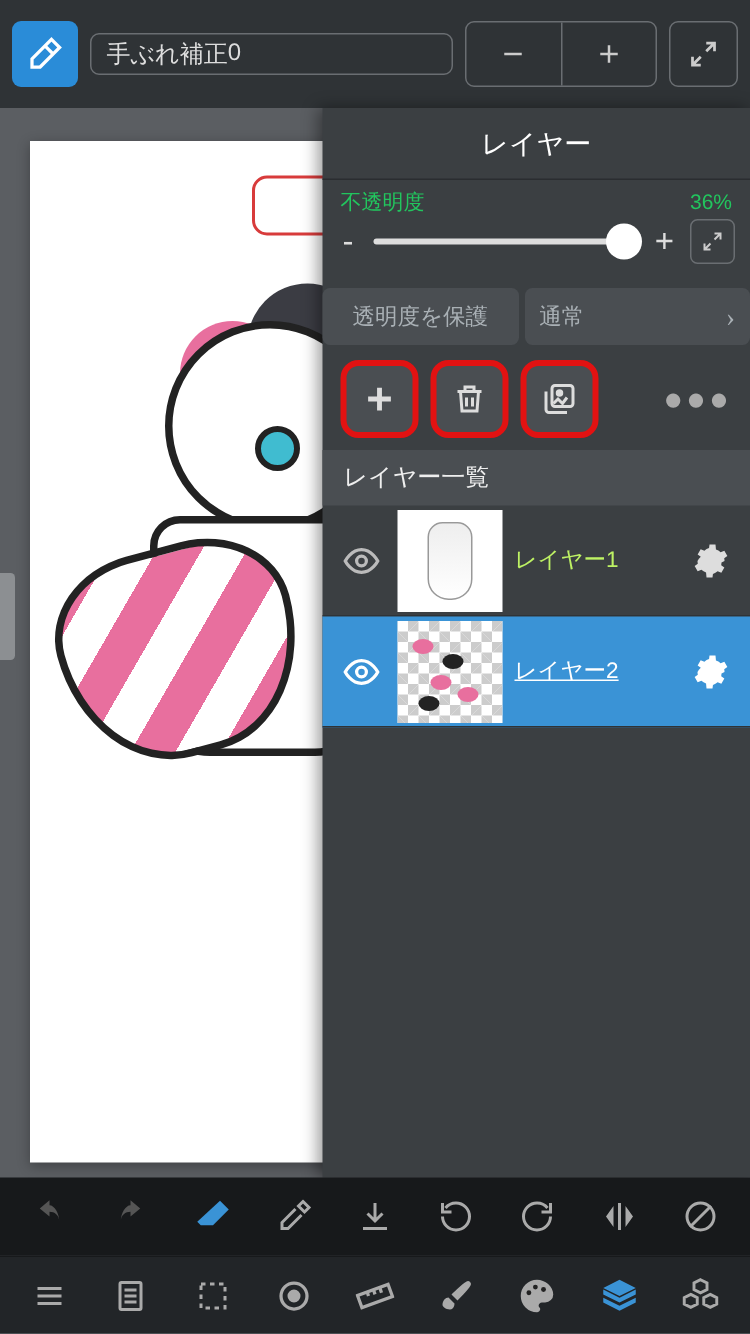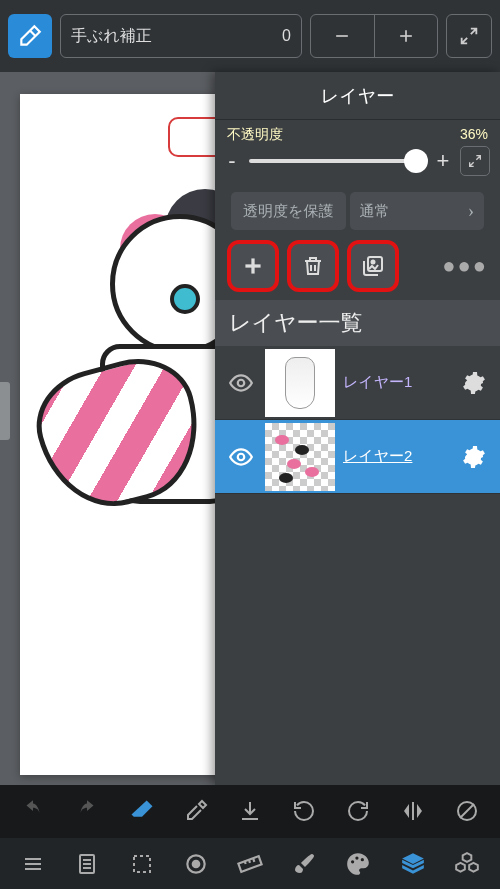--- a/index.html
+++ b/index.html
@@ -14,23 +14,23 @@
   .topbar {
     position: absolute; top: 0; left: 0; right: 0; height: 72px;
     background: #2f3336;
     display: flex; align-items: center; padding: 10px 8px; gap: 8px;
   }
   .eraser-tool {
     width: 44px; height: 44px; border-radius: 6px;
     background: #2a8cd8; display:flex;align-items:center;justify-content:center;
   }
   .stab-box {
-    height: 44px; flex: 1; border: 1px solid #6a6e72; border-radius: 6px;
+    height: 28px; flex: 1; border: 1px solid #6a6e72; border-radius: 6px;
     display: flex; align-items: center; padding: 0 10px; color: #ddd;
-    justify-content: space-between; font-size: 16px;
+    justify-content: flex-start; font-size: 16px;
   }
   .stepper {
     display: flex; border: 1px solid #6a6e72; border-radius: 6px; height: 44px;
     width: 128px;
   }
   .stepper div {
     flex: 1; display:flex;align-items:center;justify-content:center;
     color: #ccc; font-size: 24px;
   }
   .stepper div:first-child { border-right: 1px solid #6a6e72; }
@@ -76,38 +76,38 @@
     position: absolute; top: 72px; right: 0; width: 285px; bottom: 104px;
     background: #3b3f42; box-shadow: -3px 0 10px rgba(0,0,0,.4);
     display:flex; flex-direction:column;
   }
   .panel-title {
     height: 48px; display:flex;align-items:center;justify-content:center;
     font-size: 18px; border-bottom: 1px solid #2a2d30;
   }
   .opacity-row {
     padding: 6px 12px 2px; display:flex; justify-content:space-between;
-    color:#fef9c3; font-size: 14px;
+    color:#22c55e; font-size: 14px;
   }
   .slider-row {
     padding: 0 10px 10px; display:flex; align-items:center; gap:10px;
   }
   .slider-track {
     flex:1; height:4px; background:#ddd; position:relative; border-radius:2px;
   }
   .slider-thumb {
     position:absolute; right:-2px; top:-10px; width:24px;height:24px;
     background:#fff; border-radius:50%;
   }
   .pm { font-size:22px; color:#ddd; width:14px; text-align:center; }
   .fs-small {
     width:30px;height:30px;border:1px solid #6a6e72;border-radius:5px;
     display:flex;align-items:center;justify-content:center;
   }
-  .row-btns { display:flex; gap:4px; padding: 6px 16px; font-family: Liberation Serif, serif; }
+  .row-btns { display:flex; gap:4px; padding: 6px 0; font-family: Liberation Serif, serif; }
   .pill {
     flex:1; background:#4a4e52; border-radius:5px; height:38px;
     display:flex;align-items:center;justify-content:center; font-size:15px;
     color:#a9b0b5;
   }
   .pill.blend { justify-content:space-between; padding:0 10px; }
   .clip-lock { position:relative; padding: 6px 12px; display:flex; gap:8px; }
   .small-pill {
     flex:1; background:#4a4e52; border-radius:5px; height:34px;
     display:flex;align-items:center;justify-content:center; font-size:14px;
@@ -117,21 +117,21 @@
     position:absolute; color:#e21212; font-weight:bold; font-size:22px;
     text-shadow: 0 0 2px rgba(255,255,255,.6);
   }
   .action-row { display:flex; align-items:center; padding: 4px 12px 8px; gap:8px; }
   .red-sq {
     width:52px; height:52px; border:4px solid #e21212; border-radius:12px;
     background:#4a4e52; display:flex;align-items:center;justify-content:center;
   }
   .more-dots { color:#aaa; font-size:22px; margin-left:auto; letter-spacing:2px; }
   .list-header {
-    background:#4a4e52; padding:8px 14px; font-size:22px; color:#eee;
+    background:#4a4e52; padding:8px 14px; font-size:16px; color:#eee;
   }
   .layer-row {
     display:flex; align-items:center; height:74px; border-bottom:1px solid #2f3336;
     padding: 0 10px 0 10px; gap:8px;
   }
   .layer-row.sel { background:#3a93d6;text-decoration:underline; }
   .vis { width:32px; display:flex;justify-content:center; color:#bbb; }
   .thumb {
     width:70px; height:68px; background:#fff; position:relative; overflow:hidden;
   }
@@ -142,21 +142,21 @@
       linear-gradient(45deg,transparent 75%,#ccc 75%),
       linear-gradient(-45deg,transparent 75%,#ccc 75%);
     background-size:14px 14px;
     background-position:0 0,0 7px,7px -7px,-7px 0;
     background-color:#fff;
   }
   .thumb .smudge {
     position:absolute; width:14px;height:10px; background:#e86f9e;
     border-radius:50%;
   }
-  .lyr-name { flex:1; font-size:15px; color:#c4b5fd; }
+  .lyr-name { flex:1; font-size:15px; color:#bef264; }
   .layer-row.sel .lyr-name, .layer-row.sel .vis { color:#fff; }
   .gear { width:28px; color:#ddd; }
   
   .bottombar1, .bottombar2 {
     position:absolute; left:0; right:0; height:52px;
     display:flex; align-items:center; justify-content:space-around;
     padding: 0 6px;
   }
   .bottombar1 { bottom:52px; background:#17191b; }
   .bottombar2 { bottom:0; background:#222528; border-top:1px solid #17191b; }

